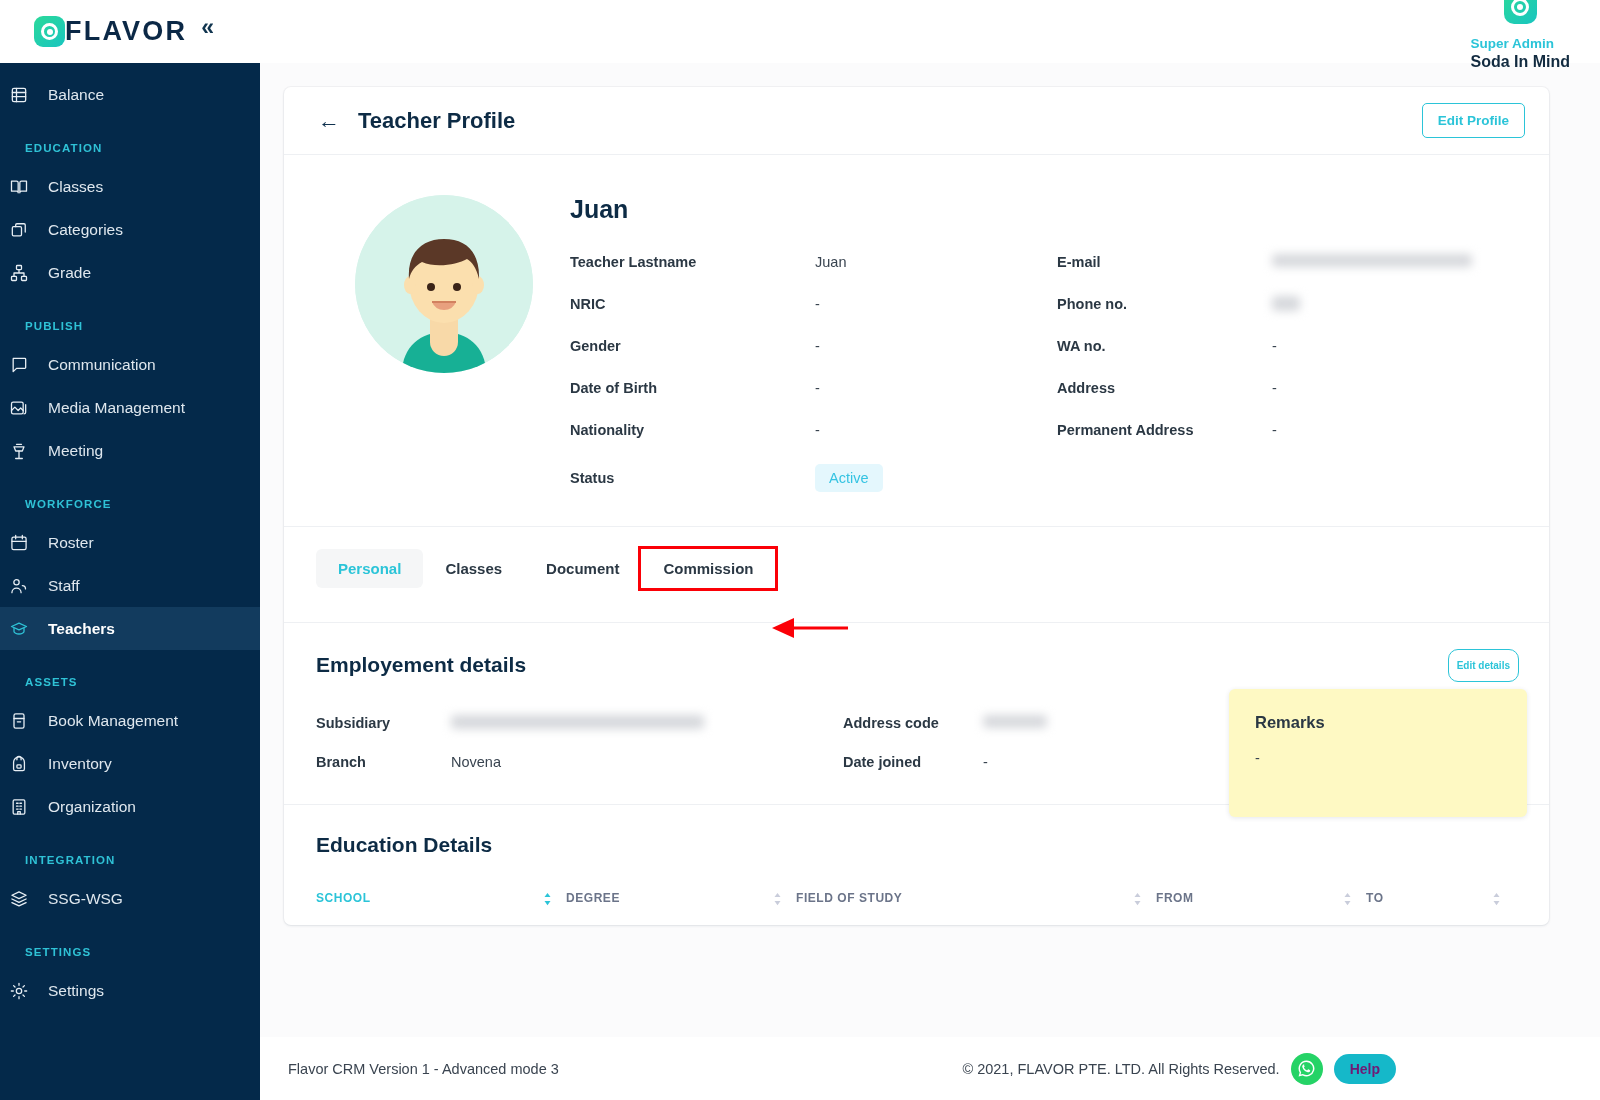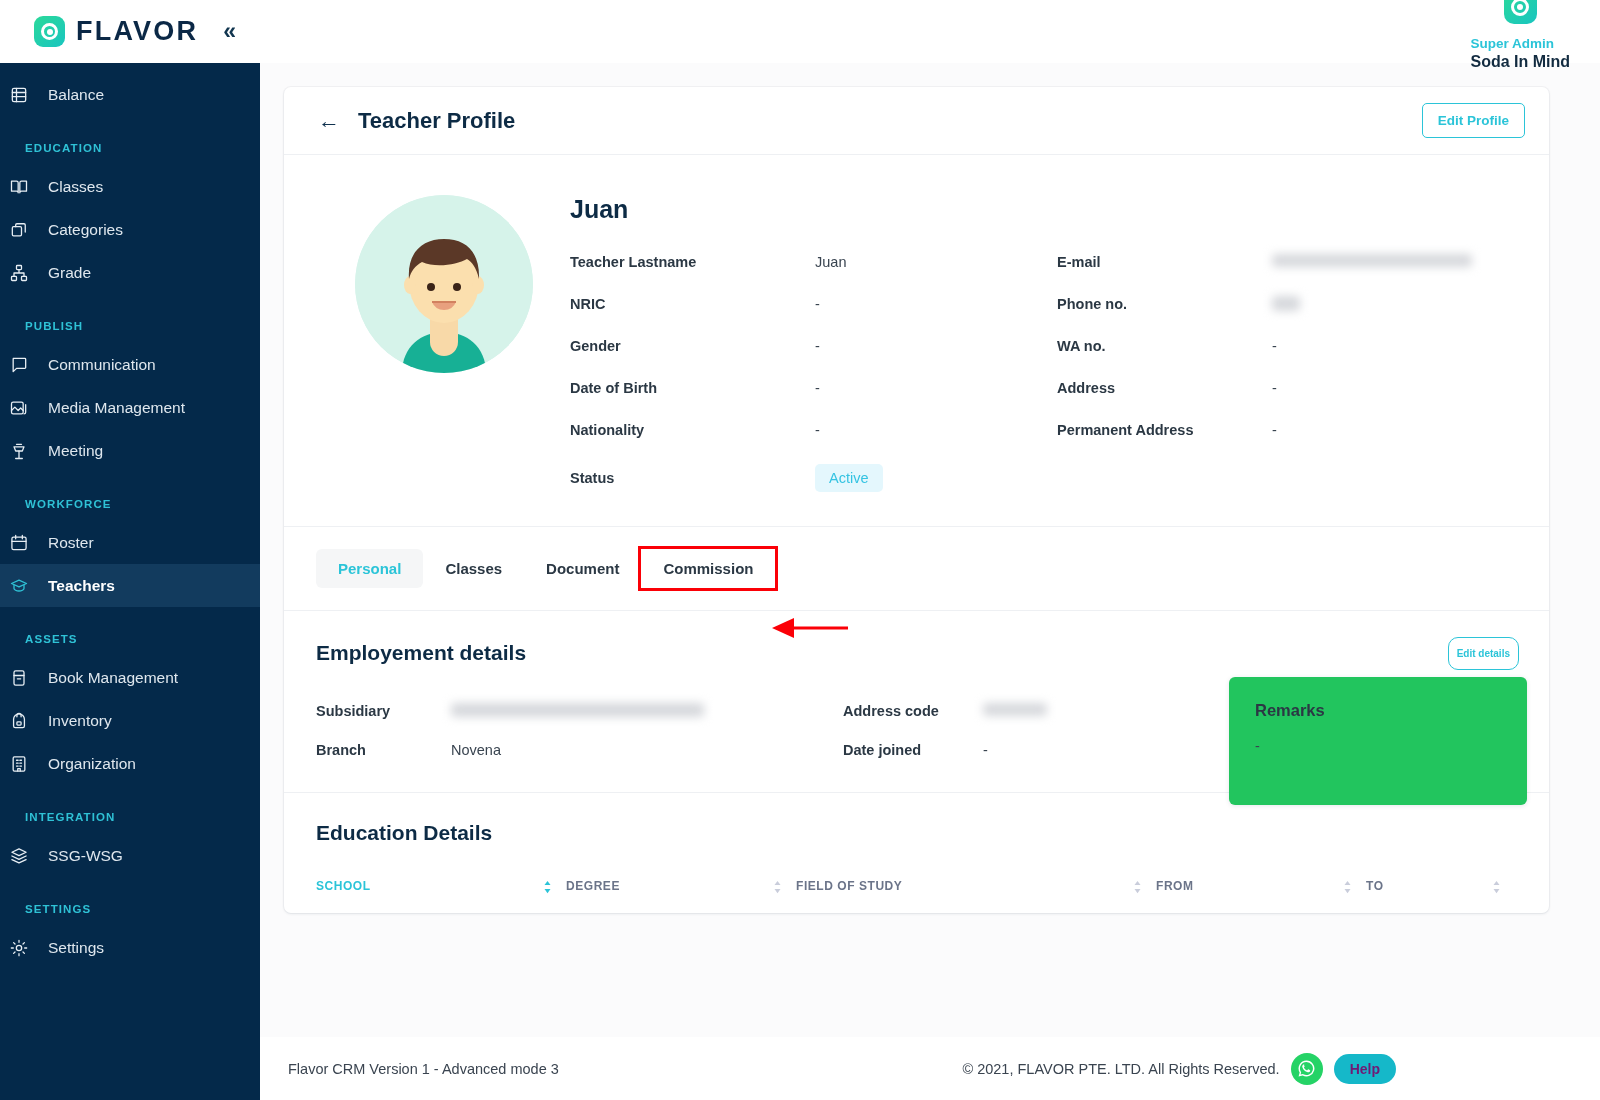--- a/index.html
+++ b/index.html
@@ -11,21 +11,21 @@
   }
 
   
   .topbar {
     position: absolute; top: 0; left: 0;
     width: 1600px; height: 63px;
     background: #ffffff;
     display: flex; align-items: center;
     z-index: 40;
   }
-  .brand { display: flex; align-items: center; padding-left: 34px; gap: 11px; }
+  .brand { display: flex; padding-left: 34px; }
   .brand-mark {
     width: 31px; height: 31px; border-radius: 9px;
     background: linear-gradient(140deg, #2bd99a 0%, #19c5c0 100%);
     display: flex; align-items: center; justify-content: center;
   }
   .brand-mark .ring {
     width: 17px; height: 17px; border-radius: 50%;
     border: 3.2px solid #ffffff;
     display: flex; align-items: center; justify-content: center;
   }
@@ -141,21 +141,21 @@
   }
   .tab {
     font-size: 15px; color: #2b3844; font-weight: 600;
     padding: 11px 22px; border-radius: 6px; cursor: pointer;
   }
   .tab.active { color: #2bc4d8; background: #f5f6f7; font-weight: 700; }
   .tab.highlight { outline: 3px solid #fb0007; outline-offset: 0px; border-radius: 0; background: #ffffff; }
   .ann-arrow { position: absolute; left: 772px; top: 616px; width: 70px; height: 22px; }
 
   
-  .emp-sec { border-top: 1px solid #eef0f3; padding: 30px 34px 34px 32px; position: relative; }
+  .emp-sec { border-top: 1px solid #eef0f3; padding: 30px 34px 34px 32px; position: relative; margin-top: 12px; }
   .sec-title { font-size: 21px; font-weight: 700; color: #0d2b45; }
   .btn-edit-details {
     position: absolute; right: 30px; top: 26px;
     border: 1.4px solid #2bc4d8; color: #2bc4d8; background: #fff;
     border-radius: 10px; font-size: 10px; font-weight: 700;
     padding: 10px 8px; cursor: pointer;
     font-family: "Liberation Sans", sans-serif;
   }
   .emp-grid {
     margin-top: 38px;
@@ -163,21 +163,21 @@
     row-gap: 23px; align-items: center;
     max-width: 900px;
   }
   .e-label { font-size: 14.5px; font-weight: 700; color: #2b3844; }
   .e-value { font-size: 14.5px; color: #394450; }
   .blur-sub { width: 253px; height: 14px; }
   .blur-code { width: 64px; height: 13px; }
   .remarks-card {
     position: absolute; right: 22px; top: 66px;
     width: 298px; height: 128px;
-    background: #22c55e; border-radius: 6px;
+    background: #fef9c3; border-radius: 6px;
     box-shadow: 0 1px 5px rgba(16,40,70,.11);
     padding: 24px 26px;
   }
   .remarks-title { font-size: 16.5px; font-weight: 700; color: #2b3844; }
   .remarks-val { font-size: 14.5px; color: #394450; margin-top: 18px; }
 
   
   .edu-sec { border-top: 1px solid #eef0f3; padding: 28px 34px 10px 32px; }
   .edu-title { font-size: 21px; font-weight: 700; color: #0d2b45; }
   .edu-table { width: 100%; margin-top: 34px; border-collapse: collapse; }
@@ -316,20 +316,30 @@
 
   <div class="nav-section">WORKFORCE</div>
   <div class="nav-item">
     <span class="nav-ic">
         <svg viewBox="0 0 24 24">
           <rect x="3.5" y="5" width="17" height="15" rx="2"></rect>
           <path d="M3.5 10h17M8 3v4M16 3v4"></path>
         </svg>
       </span>
     <span>Roster</span>
+  </div>
+  <div class="nav-item">
+    <span class="nav-ic">
+        <svg viewBox="0 0 24 24">
+          <circle cx="9" cy="7.5" r="3.2"></circle>
+          <path d="M3.5 20c0-3.3 2.5-5.5 5.5-5.5s5.5 2.2 5.5 5.5"></path>
+          <path d="M16 11.5c2.2 0 3.8 1.8 3.8 4"></path>
+        </svg>
+      </span>
+    <span>Staff</span>
   </div>
   <div class="nav-item active">
     <span class="nav-ic">
         <svg viewBox="0 0 24 24">
           <path d="M12 5l9 4-9 4-9-4 9-4z"></path>
           <path d="M6 11v4c0 1.5 3 3 6 3s6-1.5 6-3v-4"></path>
         </svg>
       </span>
     <span>Teachers</span>
   </div>

